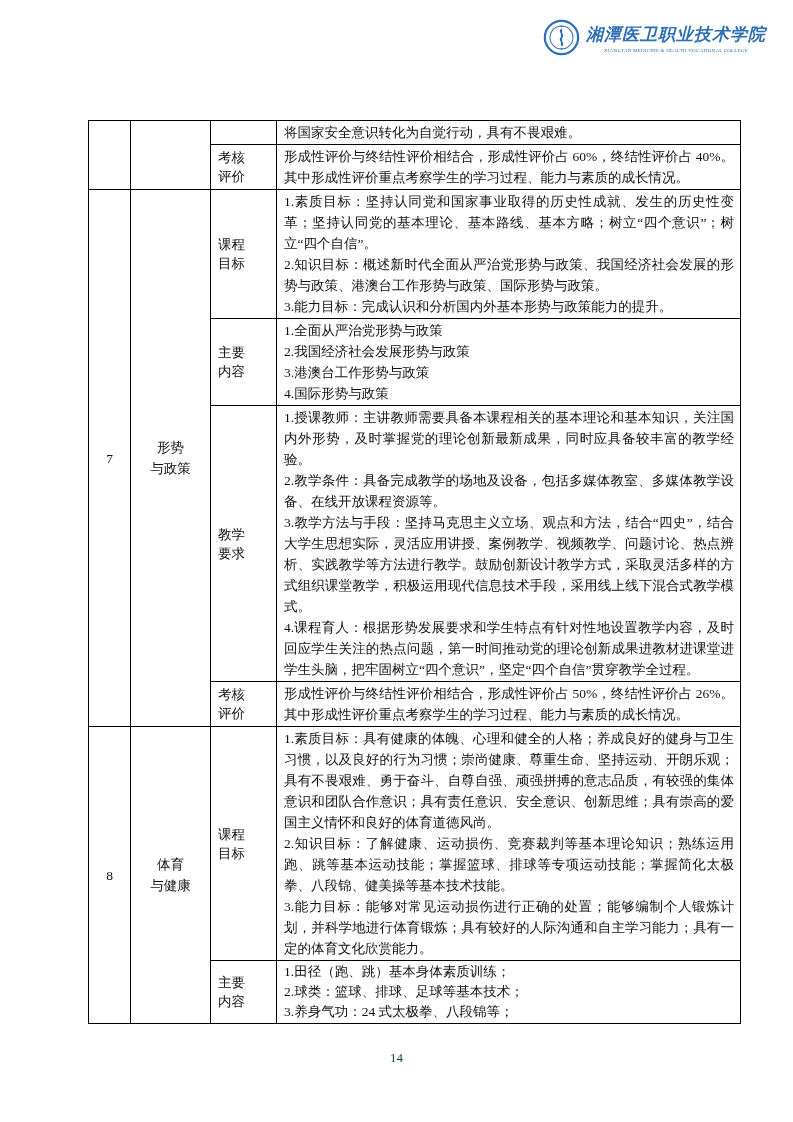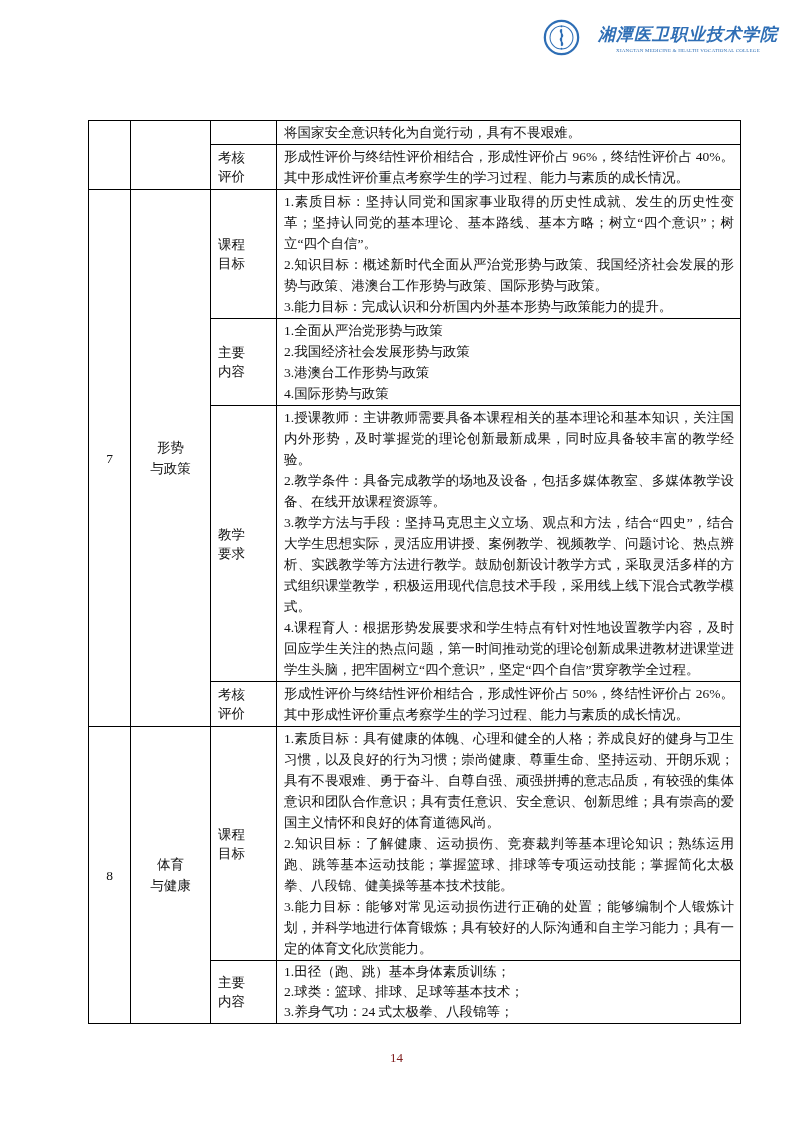--- a/index.html
+++ b/index.html
@@ -11,21 +11,21 @@
     position: relative;
   }
   .page {
     position: absolute; inset: 0;
     width: 793px; height: 1122px;
     background: #ffffff; overflow: hidden;
   }
   
   .logo {
     position: absolute; top: 19px; left: 543px;
-    display: flex; align-items: center; gap: 18px;
+    display: flex; align-items: center; gap: 6px;
   }
   .emblem { width: 37px; height: 37px; flex: 0 0 auto; }
   .logo-text { display: flex; flex-direction: column; align-items: center; }
   .logo-cn {
     font-size: 17px; font-weight: bold; font-style: italic;
     color: #2e6eb5; letter-spacing: 1px; white-space: nowrap;
   }
   .logo-en {
     font-size: 5px; color: #2e6eb5; letter-spacing: 0.2px;
     margin-top: 2px; white-space: nowrap;
@@ -44,21 +44,21 @@
   td.c1 { width: 39px; text-align: center; line-height: 21px; }
   td.c2 { width: 77px; text-align: center; white-space: pre-line; line-height: 21px; margin-left: 42px; }
   td.c3 { width: 56px; white-space: pre-line; padding: 2px 2px 2px 7px; line-height: 19px; margin-top: 24px; }
   td.c4 {
     width: 450px; padding: 1px 6px 1px 7px;
     line-height: 21px; text-align: justify; white-space: pre-line;
   }
   td.c4.loose { line-height: 20px; }
   .page-number {
     position: absolute; top: 1050px; left: 0; width: 793px;
-    text-align: center; font-size: 13px; color: #7f1d1d;
+    text-align: center; font-size: 13px; color: #14532d;
   }
 </style>
 </head>
 <body>
 
 <div class="page">
 
   <div class="logo">
     <svg class="emblem" viewBox="0 0 40 40" xmlns="http://www.w3.org/2000/svg">
       <circle cx="20" cy="20" r="18" fill="none" stroke="#2e6eb5" stroke-width="2.4"></circle>
@@ -79,21 +79,21 @@
     <tbody>
         <tr>
       <td class="c1" rowspan="2"></td>
       <td class="c2" rowspan="2"></td>
       <td class="c3"></td>
       <td class="c4">将国家安全意识转化为自觉行动，具有不畏艰难。</td>
     </tr>
     <tr>
       <td class="c3">考核
 评价</td>
-      <td class="c4">形成性评价与终结性评价相结合，形成性评价占 96%，终结性评价占 40%。其中形成性评价重点考察学生的学习过程、能力与素质的成长情况。</td>
+      <td class="c4">形成性评价与终结性评价相结合，形成性评价占 60%，终结性评价占 40%。其中形成性评价重点考察学生的学习过程、能力与素质的成长情况。</td>
     </tr>
 
     <tr>
       <td class="c1" rowspan="4">7</td>
       <td class="c2" rowspan="4">形势
 与政策</td>
       <td class="c3">课程
 目标</td>
       <td class="c4">1.素质目标：坚持认同党和国家事业取得的历史性成就、发生的历史性变革；坚持认同党的基本理论、基本路线、基本方略；树立“四个意识”；树立“四个自信”。
 2.知识目标：概述新时代全面从严治党形势与政策、我国经济社会发展的形势与政策、港澳台工作形势与政策、国际形势与政策。

